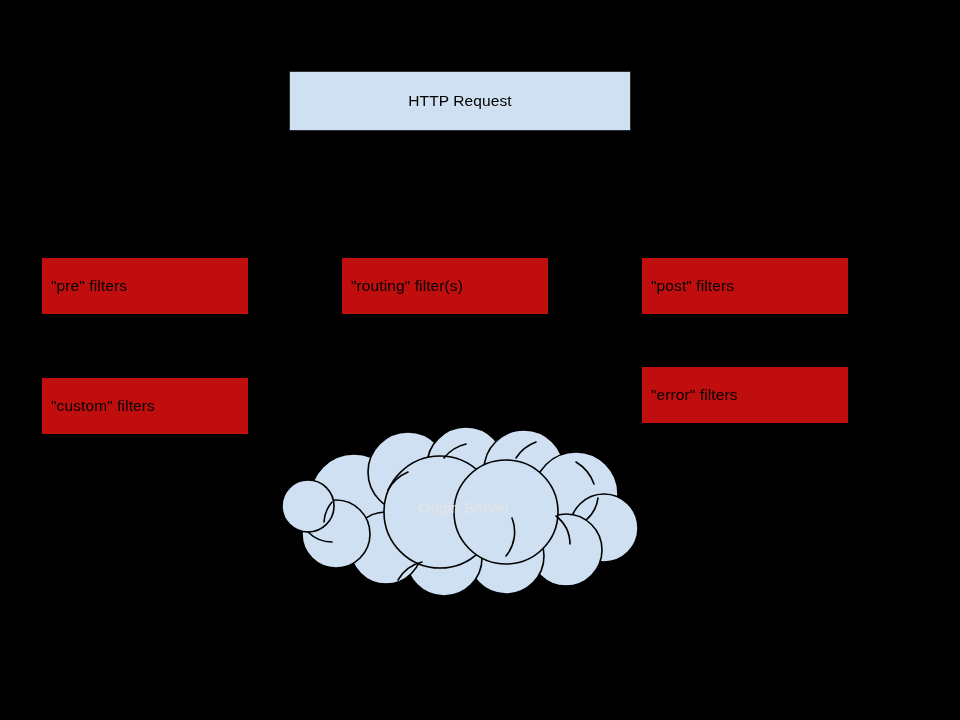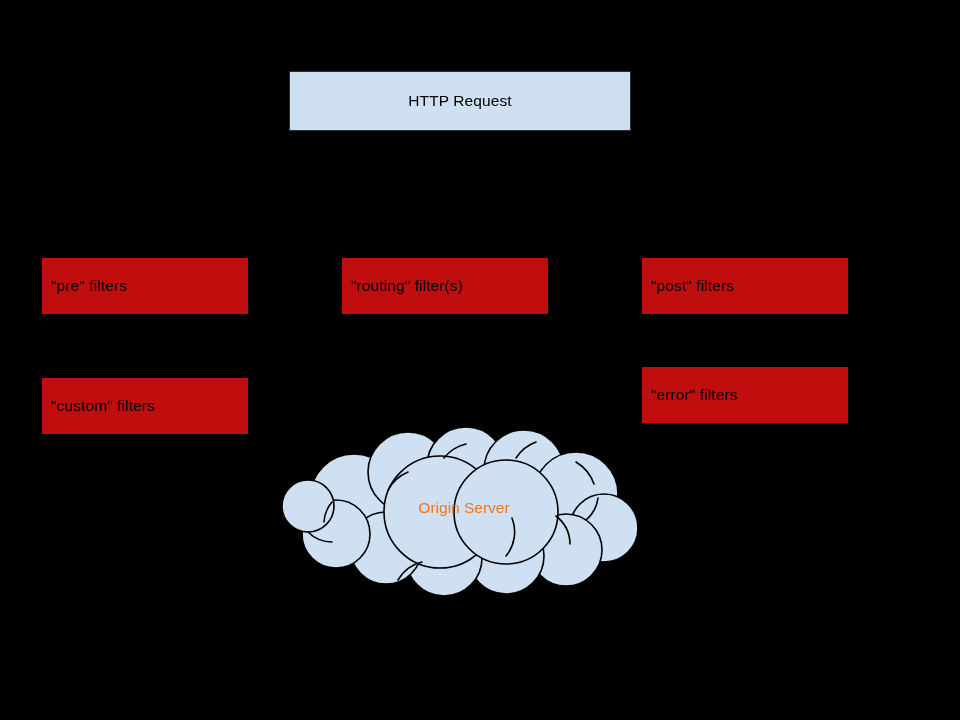--- a/index.html
+++ b/index.html
@@ -71,21 +71,21 @@
   }
   #cloud-label {
     position: absolute;
     left: 0;
     top: 0;
     width: 364px;
     height: 152px;
     display: flex;
     align-items: center;
     justify-content: center;
-    color: #f97316;
+    color: #e5e5e5;
     font-size: 15.5px;
     pointer-events: none;
     padding-left: 4px;
     box-sizing: border-box;
   }
 
   
   .connector {
     position: absolute;
     background: #000000;

